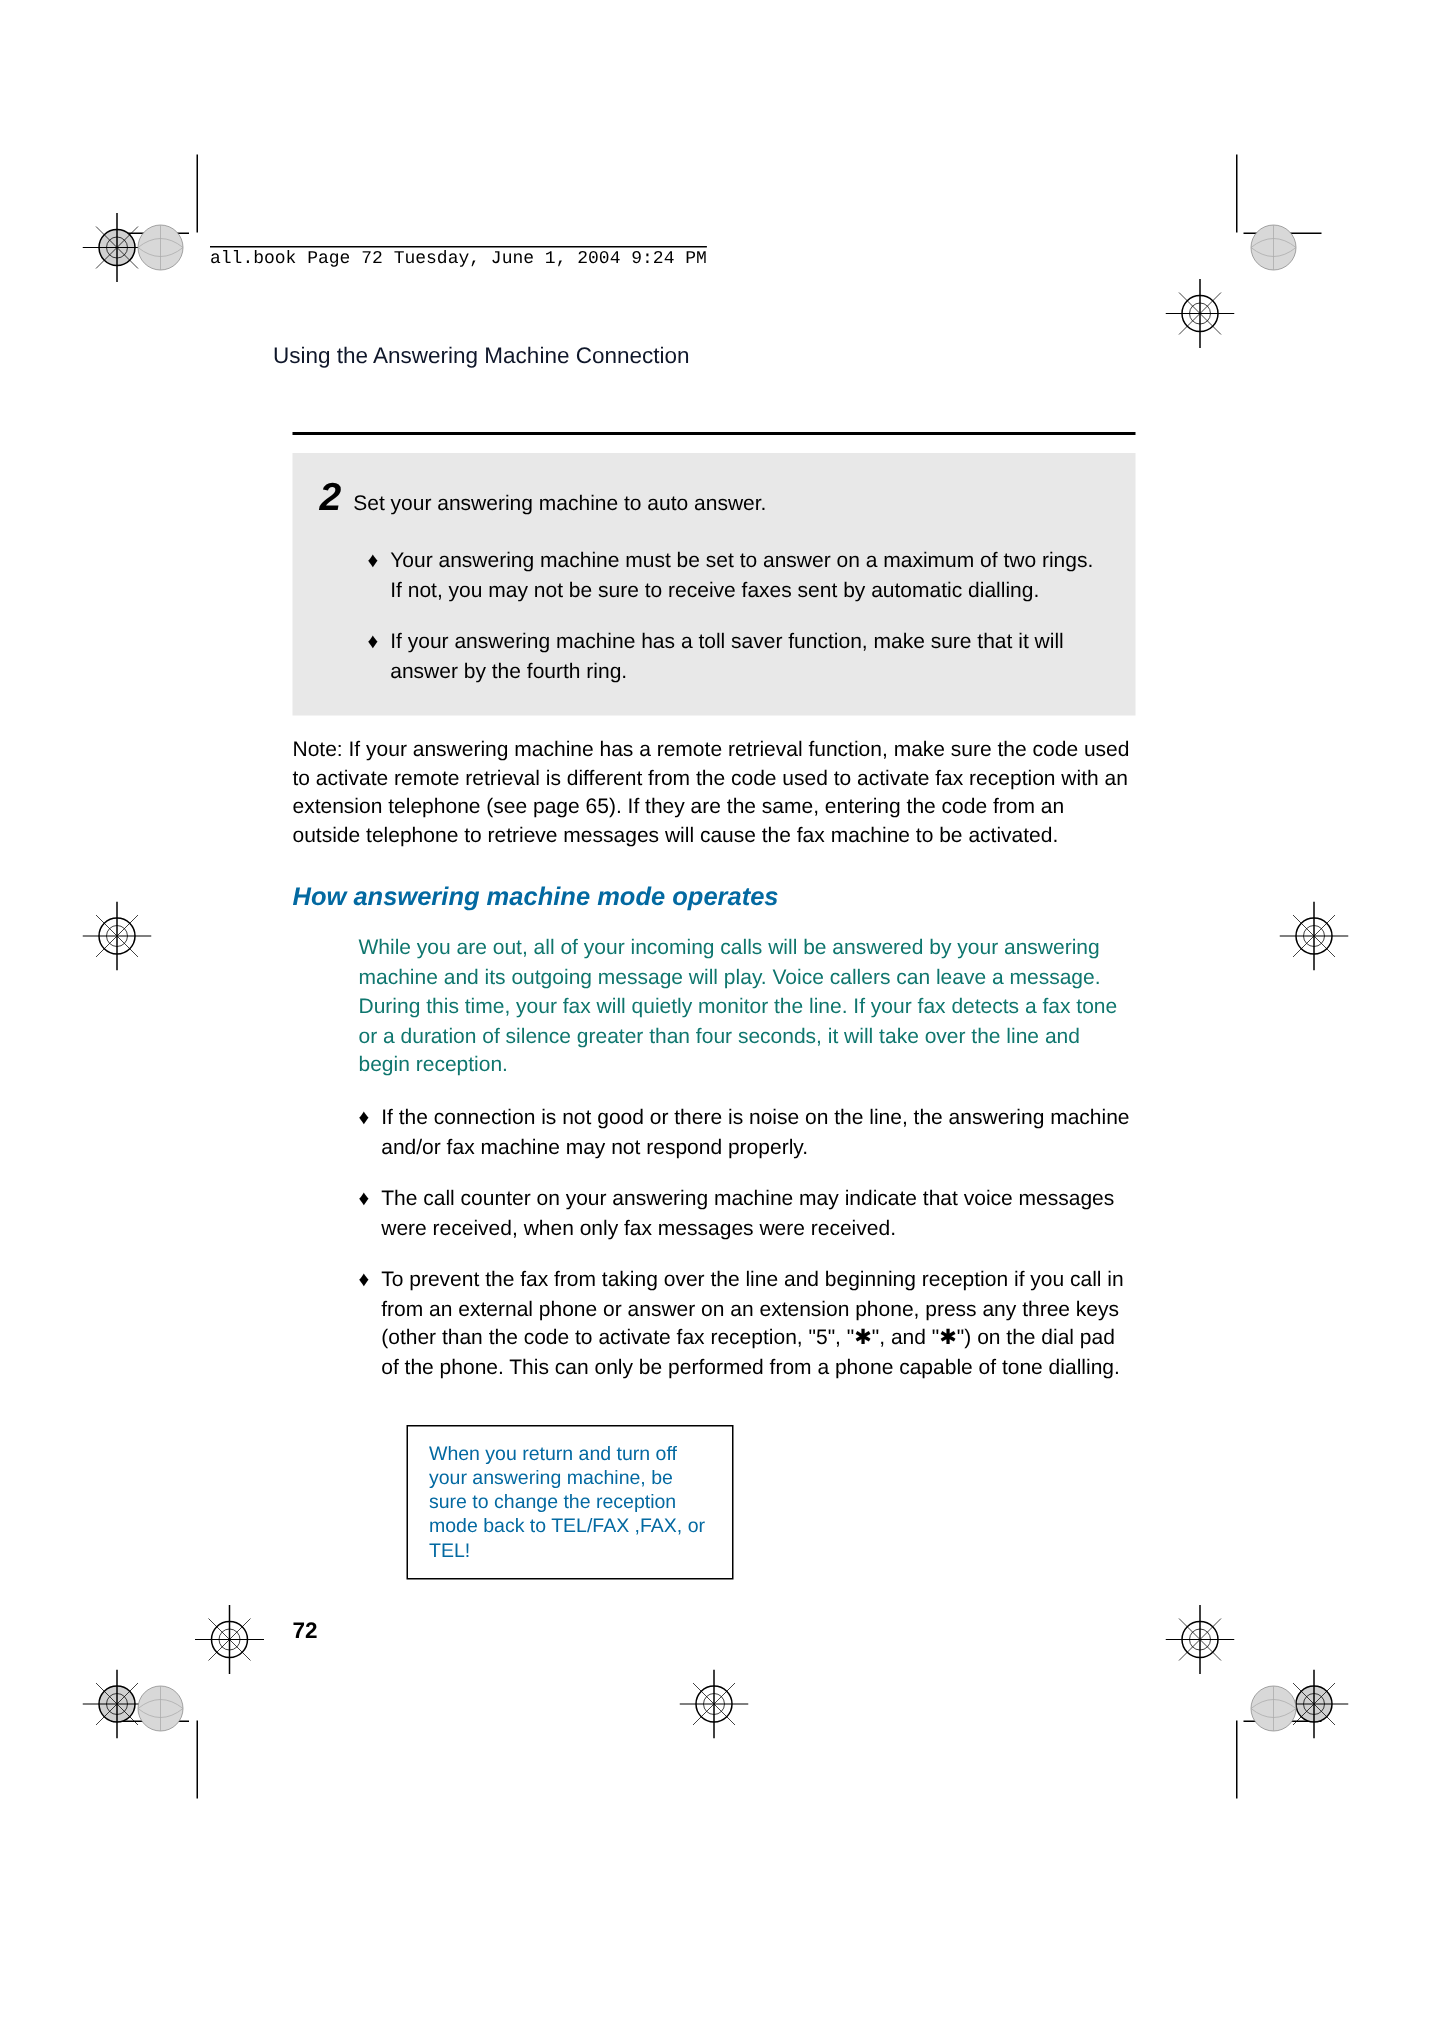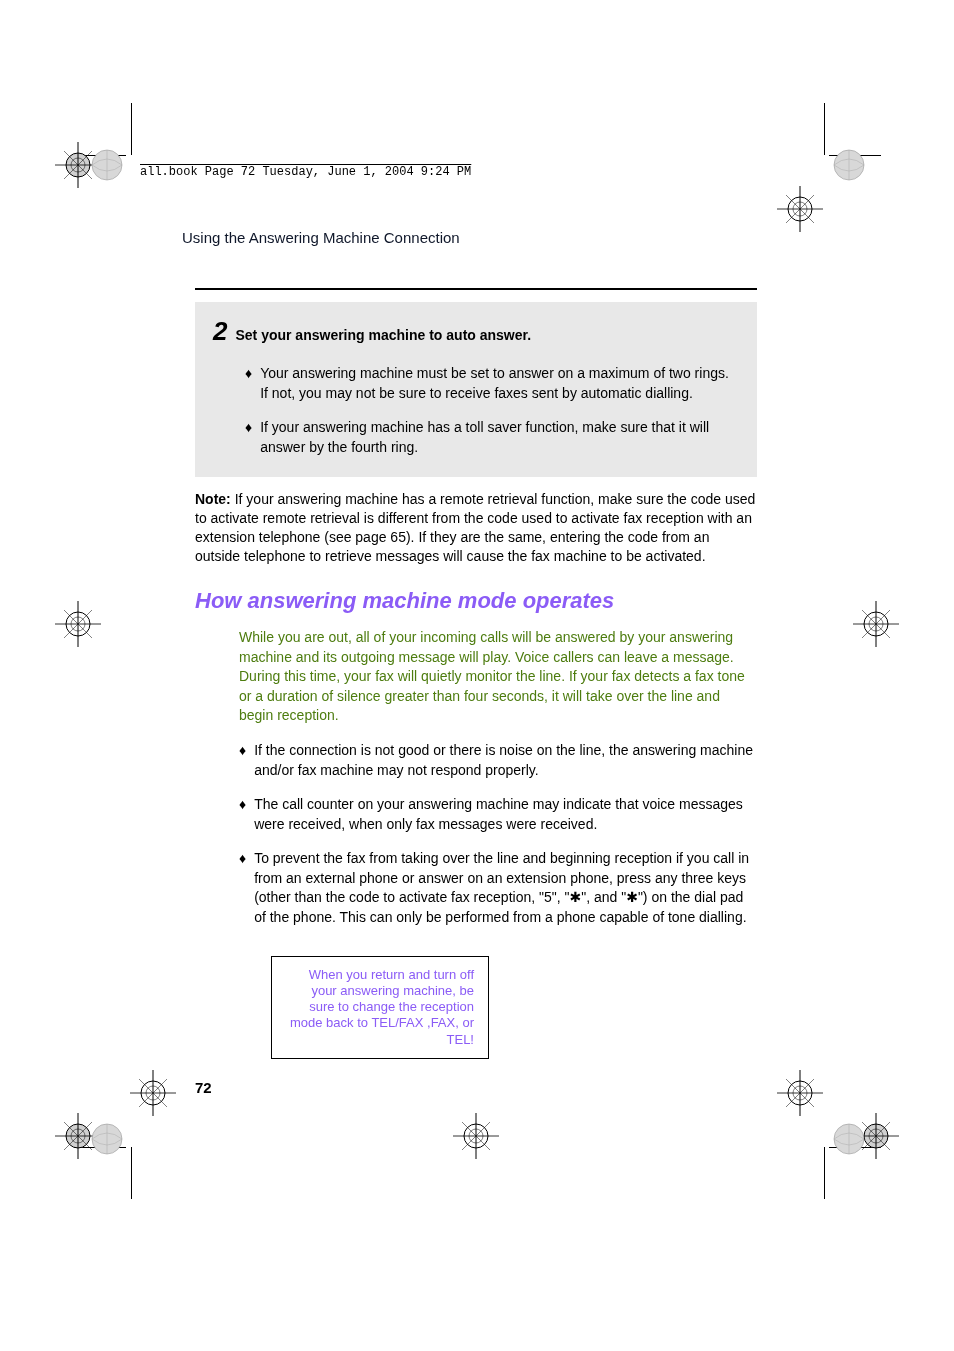--- a/index.html
+++ b/index.html
@@ -71,52 +71,52 @@
     }
     .step-num {
       font-family: Arial, sans-serif;
       font-size: 26px;
       font-weight: bold;
       font-style: italic;
       color: #000;
     }
     .step-title {
       font-size: 14px;
-      font-weight: bold;
+      font-weight: normal;
       color: #000;
     }
     .bullet-item {
       display: flex;
       gap: 8px;
       margin-left: 32px;
       margin-bottom: 15px;
       font-size: 14px;
       line-height: 1.4;
       color: #000;
     }
     .bullet-item:last-child { margin-bottom: 0; }
     .bullet-marker { flex-shrink: 0; }
     .note-text {
       font-size: 14px;
       line-height: 1.35;
       color: #000;
       margin-bottom: 22px;
     }
-    .note-label { font-weight: bold; }
+    .note-label { font-weight: normal; }
     .section-heading {
-      font-size: 22px;
+      font-size: 17px;
       font-weight: bold;
       font-style: italic;
-      color: #8b5cf6;
+      color: #0369a1;
       margin-bottom: 14px;
     }
     .body-para {
       font-size: 14px;
       line-height: 1.4;
-      color: #4d7c0f;
+      color: #0f766e;
       margin-left: 44px;
       margin-bottom: 15px;
     }
     .bullet-list-outer {
       margin-bottom: 28px;
     }
     .bullet-item-outer {
       display: flex;
       gap: 8px;
       margin-left: 44px;
@@ -125,22 +125,21 @@
       line-height: 1.4;
       color: #000;
     }
     .callout-box {
       border: 1px solid #000;
       width: 218px;
       margin-left: 76px;
       padding: 10px 14px;
       font-size: 13px;
       line-height: 1.25;
-      color: #8b5cf6;
-      text-align: right;
+      color: #0369a1;
     }
     .page-number {
       position: absolute;
       top: 1079px;
       left: 195px;
       font-size: 15px;
       font-weight: bold;
       color: #000;
       text-align: center;
     }

